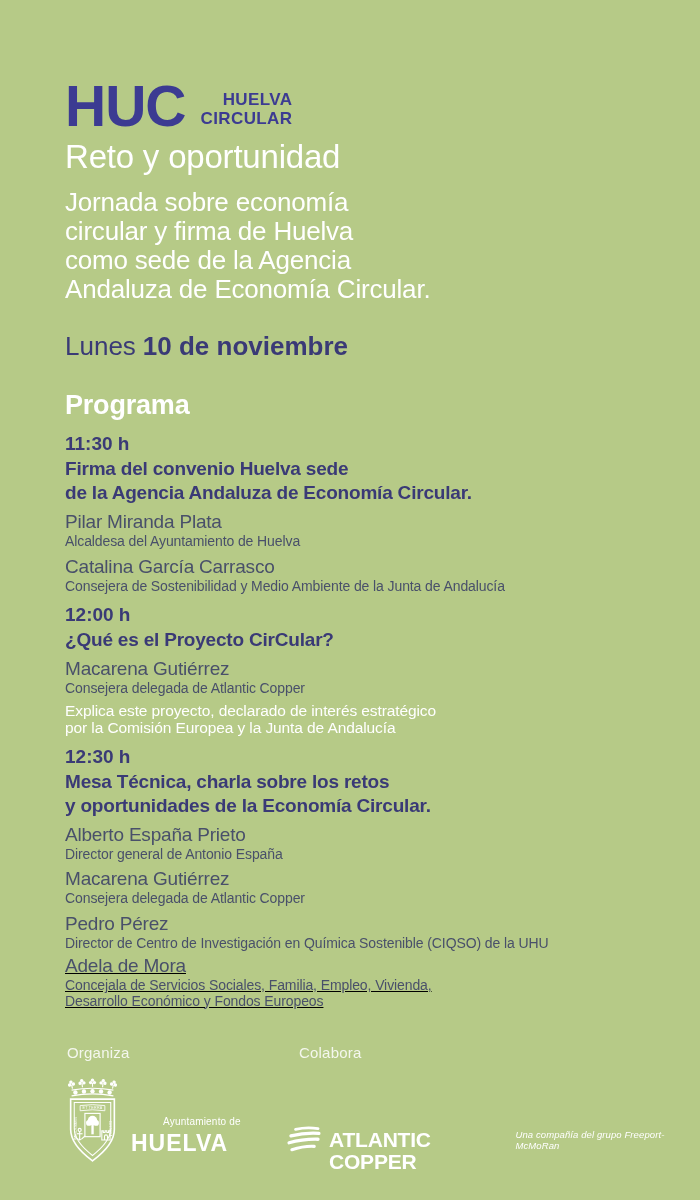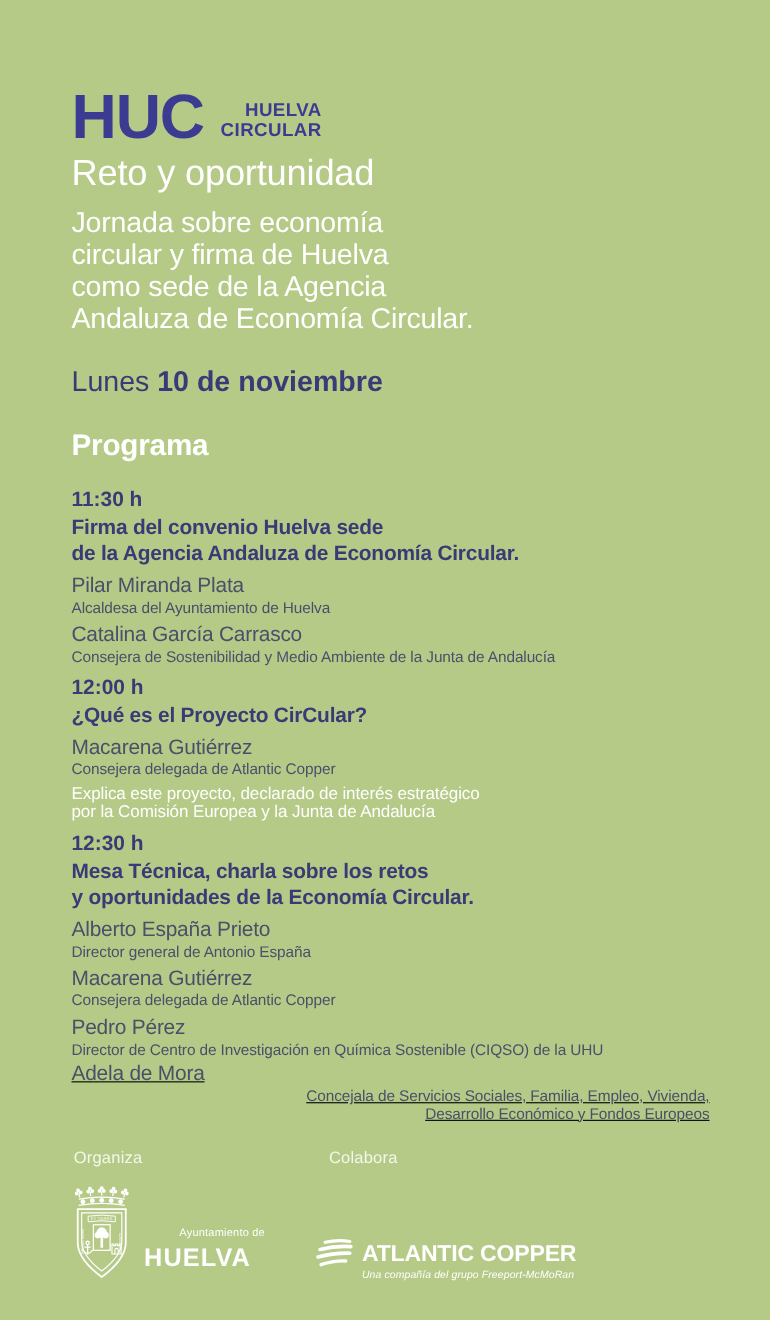--- a/index.html
+++ b/index.html
@@ -28,43 +28,43 @@
   .brandwords{display:flex;flex-direction:column;margin-top:7px;
     font-size:17px;font-weight:bold;letter-spacing:.4px;line-height:19px;color:var(--brand);}
   .subtitle{margin-top:8px;font-size:33px;font-weight:normal;color:var(--white);line-height:36px;letter-spacing:-.2px;}
   .intro{margin-top:13px;font-size:26px;line-height:29px;color:var(--white);font-weight:normal;letter-spacing:-.2px;}
   .intro span{display:block;}
   .dateline{margin-top:27px;font-size:26px;color:var(--heading);}
   .dateline .prefix{margin-right:7px;}
   .programa{margin-top:28px;font-size:27px;font-weight:bold;color:var(--white);letter-spacing:-.2px;}
 
   
-  .session{margin-top:23px;}
+  .session{margin-top:12px;}
   .session + .session{margin-top:10px;}
   .s-time{font-size:19px;font-weight:bold;color:var(--heading);line-height:22px;}
   .s-title{font-size:19px;font-weight:bold;color:var(--heading);line-height:24px;margin-top:2px;letter-spacing:-.2px;}
   .s-title span{display:block;}
   .speaker{margin-top:6px;}
   .sp-name{font-size:19px;color:var(--slate);line-height:21px;letter-spacing:-.2px;}
   .sp-role{font-size:14px;color:var(--slate);line-height:15.5px;margin-top:2px;letter-spacing:-.1px;}
-  .sp-role span{display:block;text-align:right;}
+  .sp-role span{display:block;}
   .note{margin-top:5px;font-size:15.5px;line-height:17px;color:var(--white);letter-spacing:-.1px;}
   .note span{display:block;}
   .modera{margin-top:7px;font-size:15.5px;color:var(--white);line-height:17px;}
 
   
   .foot-label{position:absolute;font-size:15px;color:rgba(255,255,255,.85);letter-spacing:.2px;}
   #organiza{left:67px;top:1044px;}
   #colabora{left:299px;top:1044px;}
   .crest{position:absolute;left:64px;top:1075px;}
   .huelva-text{position:absolute;left:131px;top:1113px;color:var(--white);}
   .huelva-text .l1{font-size:10px;line-height:17px;letter-spacing:.2px;margin-left:32px;}
   .huelva-text .l2{font-size:23px;font-weight:bold;letter-spacing:1px;line-height:26px;}
   .atlantic{position:absolute;left:287px;top:1126px;display:flex;gap:8px;align-items:flex-start;}
-  .atl-col{display:flex;flex-direction:column;}
+  .atl-col{display:flex;flex-direction:row;}
   .atl-name{font-size:21px;font-weight:bold;color:var(--white);letter-spacing:-.2px;line-height:22px;margin-top:3px;}
   .atl-tag{font-size:9.5px;font-style:italic;color:var(--white);margin-top:3px;letter-spacing:.1px;}
 </style>
 </head>
 <body>
 
 <div class="poster">
   <div class="content">
 
     <div class="logo-row">

